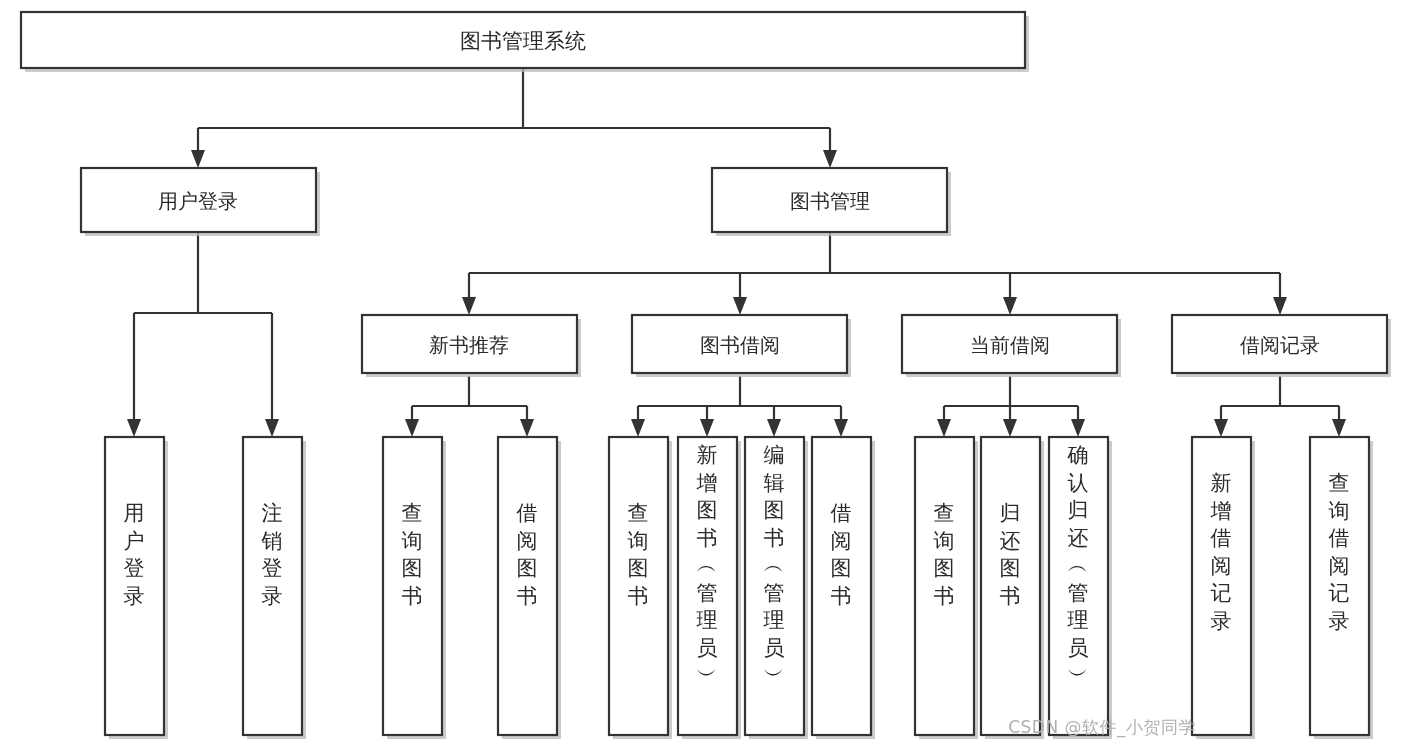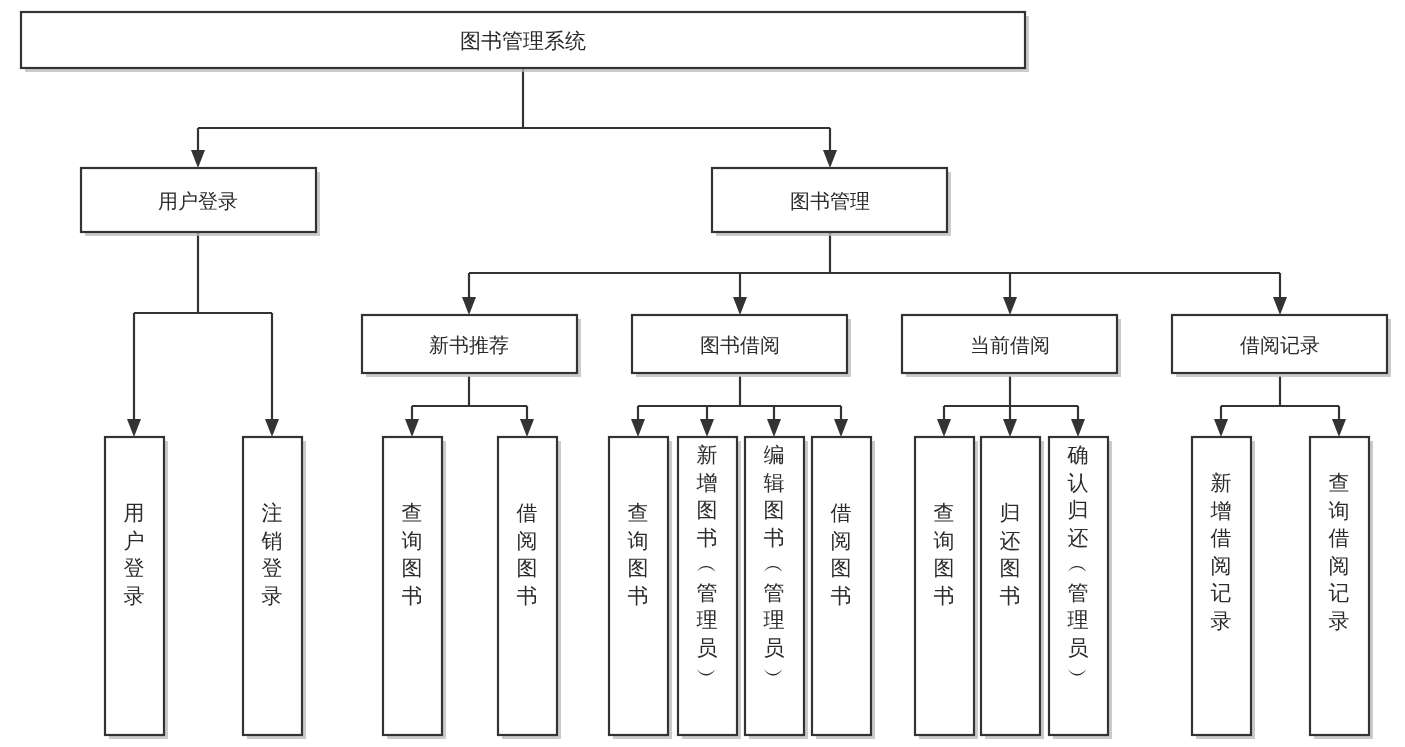--- a/index.html
+++ b/index.html
@@ -255,13 +255,14 @@
       </g>
 
       <g>
         <rect class="node-box-shadow" x="1314" y="441" width="59" height="298"></rect>
         <rect class="node-box" x="1310" y="437" width="59" height="298"></rect>
         <text class="leaf-label" x="1339" y="490"><tspan x="1339" dy="0">查</tspan><tspan x="1339" dy="27.5">询</tspan><tspan x="1339" dy="27.5">借</tspan><tspan x="1339" dy="27.5">阅</tspan><tspan x="1339" dy="27.5">记</tspan><tspan x="1339" dy="27.5">录</tspan></text>
       </g>
     </g>
   </svg>
 
+  <div class="watermark">CSDN @软件_小贺同学</div>
 </div>
 
 </body></html>

